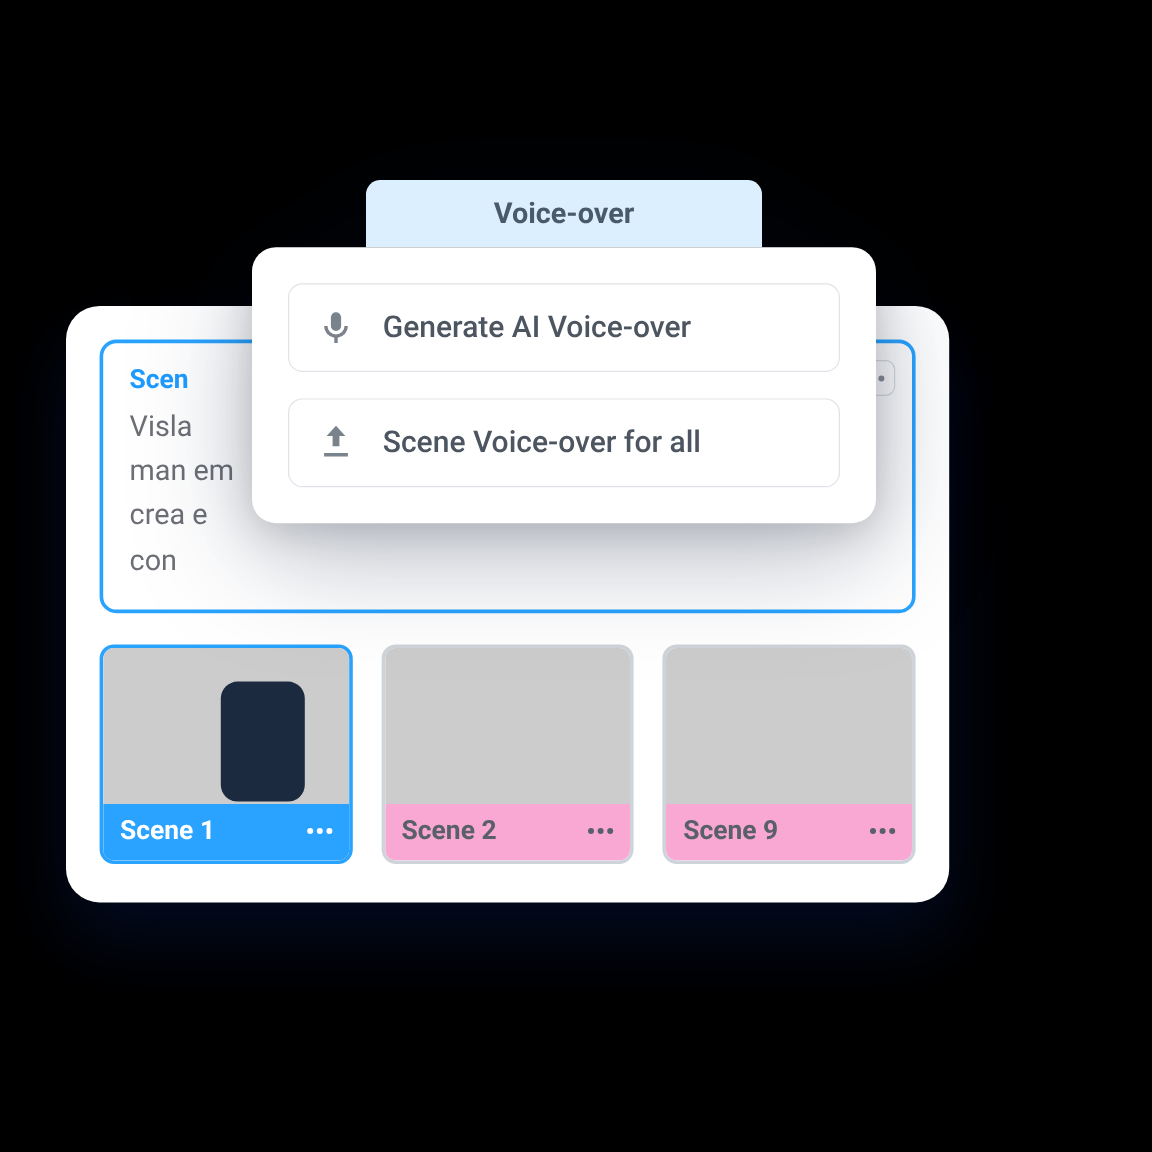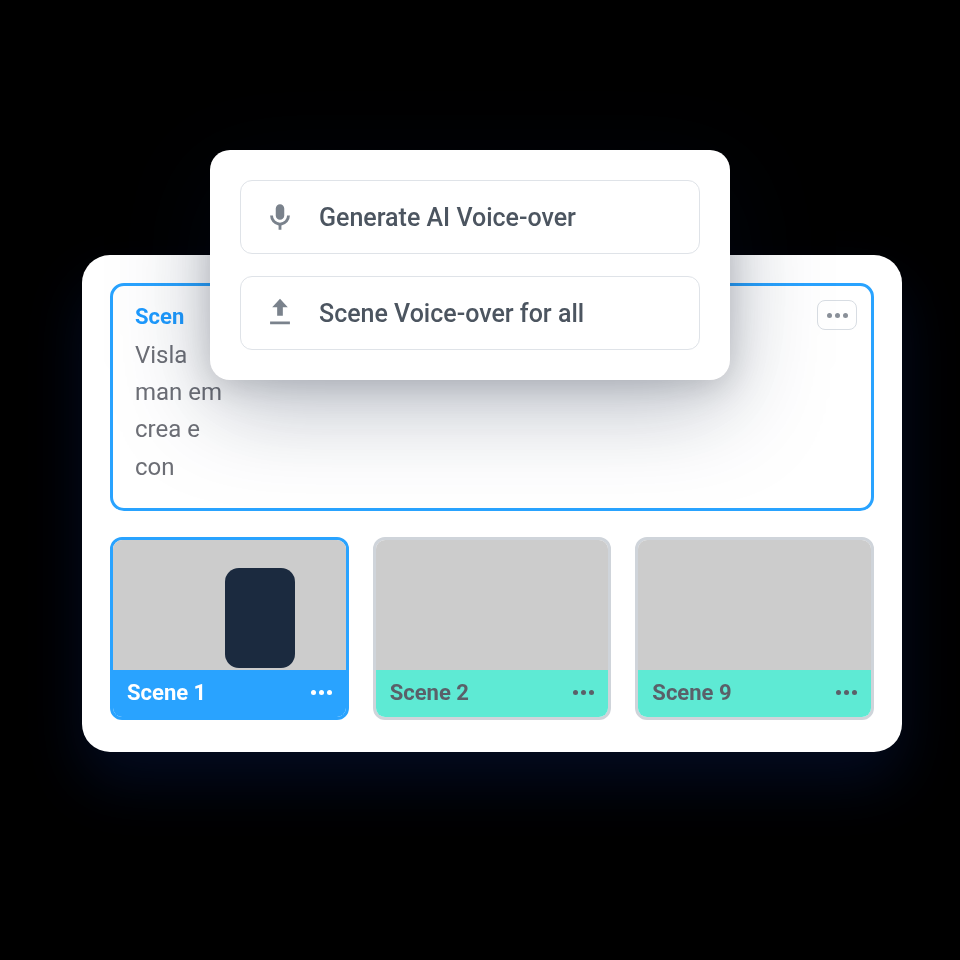--- a/index.html
+++ b/index.html
@@ -11,22 +11,22 @@
     overflow: hidden;
   }
   .stage {
     position: absolute;
     left: 50px; top: 150px;
     width: 860px;
   }
   .card {
     position: absolute;
     top: 105px;
-    left: 32px;
-    width: 820px;
+    left: 5px;
+    width: 736px;
     background: #fff;
     border-radius: 28px;
     padding: 28px 28px 32px 28px;
     box-shadow: 0 30px 60px rgba(10,40,120,0.28), 0 8px 24px rgba(0,0,0,0.25);
   }
   .scene-text {
     border: 3px solid #29a3ff;
     border-radius: 14px;
     padding: 18px 22px 22px 22px;
     position: relative;
@@ -82,21 +82,21 @@
     overflow: hidden;
   }
   .thumb .footer {
     display: flex;
     align-items: center;
     justify-content: space-between;
     padding: 10px 14px 12px 14px;
     font-size: 22px;
     font-weight: 700;
     color: #5a6069;
-    background: #5eead4;
+    background: #f9a8d4;
   }
   .thumb.active .footer {
     background: #29a3ff;
     color: #fff;
   }
   .thumb .footer .dots { color: inherit; }
   .thumb .footer .dots span { background: currentColor; }
 
   
   .popover-wrap {
@@ -215,20 +215,21 @@
               <span></span>
               <span></span>
             </span>
         </div>
       </div>
     </div>
 
   </div>
 
   <div class="popover-wrap">
+    <div class="tab">Voice-over</div>
     <div class="popover">
 
       <div class="option">
         <span class="ic">
           <svg viewBox="0 0 24 24" fill="currentColor">
               <path d="M12 14a3 3 0 0 0 3-3V6a3 3 0 0 0-6 0v5a3 3 0 0 0 3 3zm5-3a5 5 0 0 1-10 0H5a7 7 0 0 0 6 6.92V21h2v-3.08A7 7 0 0 0 19 11h-2z"></path>
             </svg>
         </span>
         <span>Generate AI Voice-over</span>
       </div>

